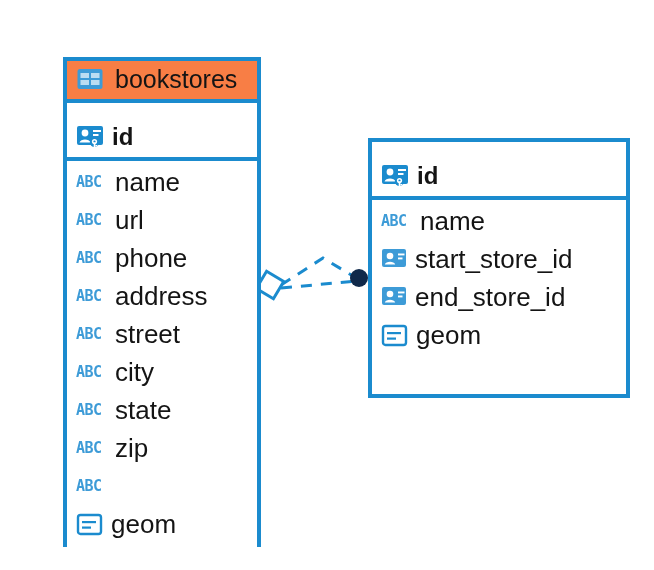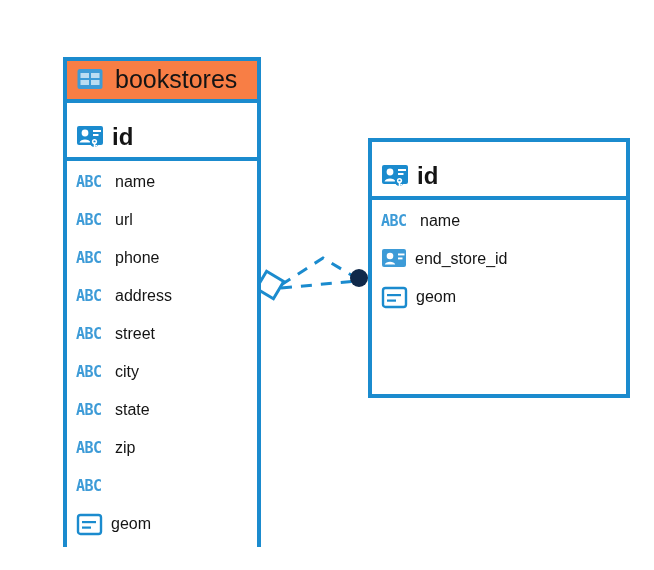--- a/index.html
+++ b/index.html
@@ -82,21 +82,21 @@
   }
   .field-row {
     display: flex;
     align-items: center;
     gap: 8px;
     padding: 2px 9px;
     box-sizing: border-box;
     height: 38px;
   }
   .field-label {
-    font-size: 16px;
+    font-size: 26px;
     color: #141414;
     line-height: 1;
     white-space: nowrap;
   }
 
   
   .icon {
     flex: 0 0 auto;
     display: block;
     line-height: 0;
@@ -250,20 +250,32 @@
       <span class="pk-label">id</span>
     </div>
 
     <div class="field-list">
 
       <div class="field-row">
         <span class="abc-text">ABC</span>
         <span class="field-label">name</span>
       </div>
 
+      <div class="field-row">
+        <span class="icon fk-icon">
+          <svg viewBox="0 0 26 26" width="26" height="26">
+            <rect x="1" y="3" width="24" height="18" rx="2" fill="#3D9BD7"></rect>
+            <circle cx="9" cy="10" r="3.3" fill="#FFFFFF"></circle>
+            <path d="M 3.8 18.6 C 4.8 14.8 13.2 14.8 14.2 18.6 Z" fill="#FFFFFF"></path>
+            <rect x="17" y="7.5" width="6.5" height="1.9" fill="#FFFFFF"></rect>
+            <rect x="17" y="11.5" width="4.5" height="1.9" fill="#FFFFFF"></rect>
+          </svg>
+        </span>
+        <span class="field-label">start_store_id</span>
+      </div>
 
       <div class="field-row">
         <span class="icon fk-icon">
           <svg viewBox="0 0 26 26" width="26" height="26">
             <rect x="1" y="3" width="24" height="18" rx="2" fill="#3D9BD7"></rect>
             <circle cx="9" cy="10" r="3.3" fill="#FFFFFF"></circle>
             <path d="M 3.8 18.6 C 4.8 14.8 13.2 14.8 14.2 18.6 Z" fill="#FFFFFF"></path>
             <rect x="17" y="7.5" width="6.5" height="1.9" fill="#FFFFFF"></rect>
             <rect x="17" y="11.5" width="4.5" height="1.9" fill="#FFFFFF"></rect>
           </svg>

